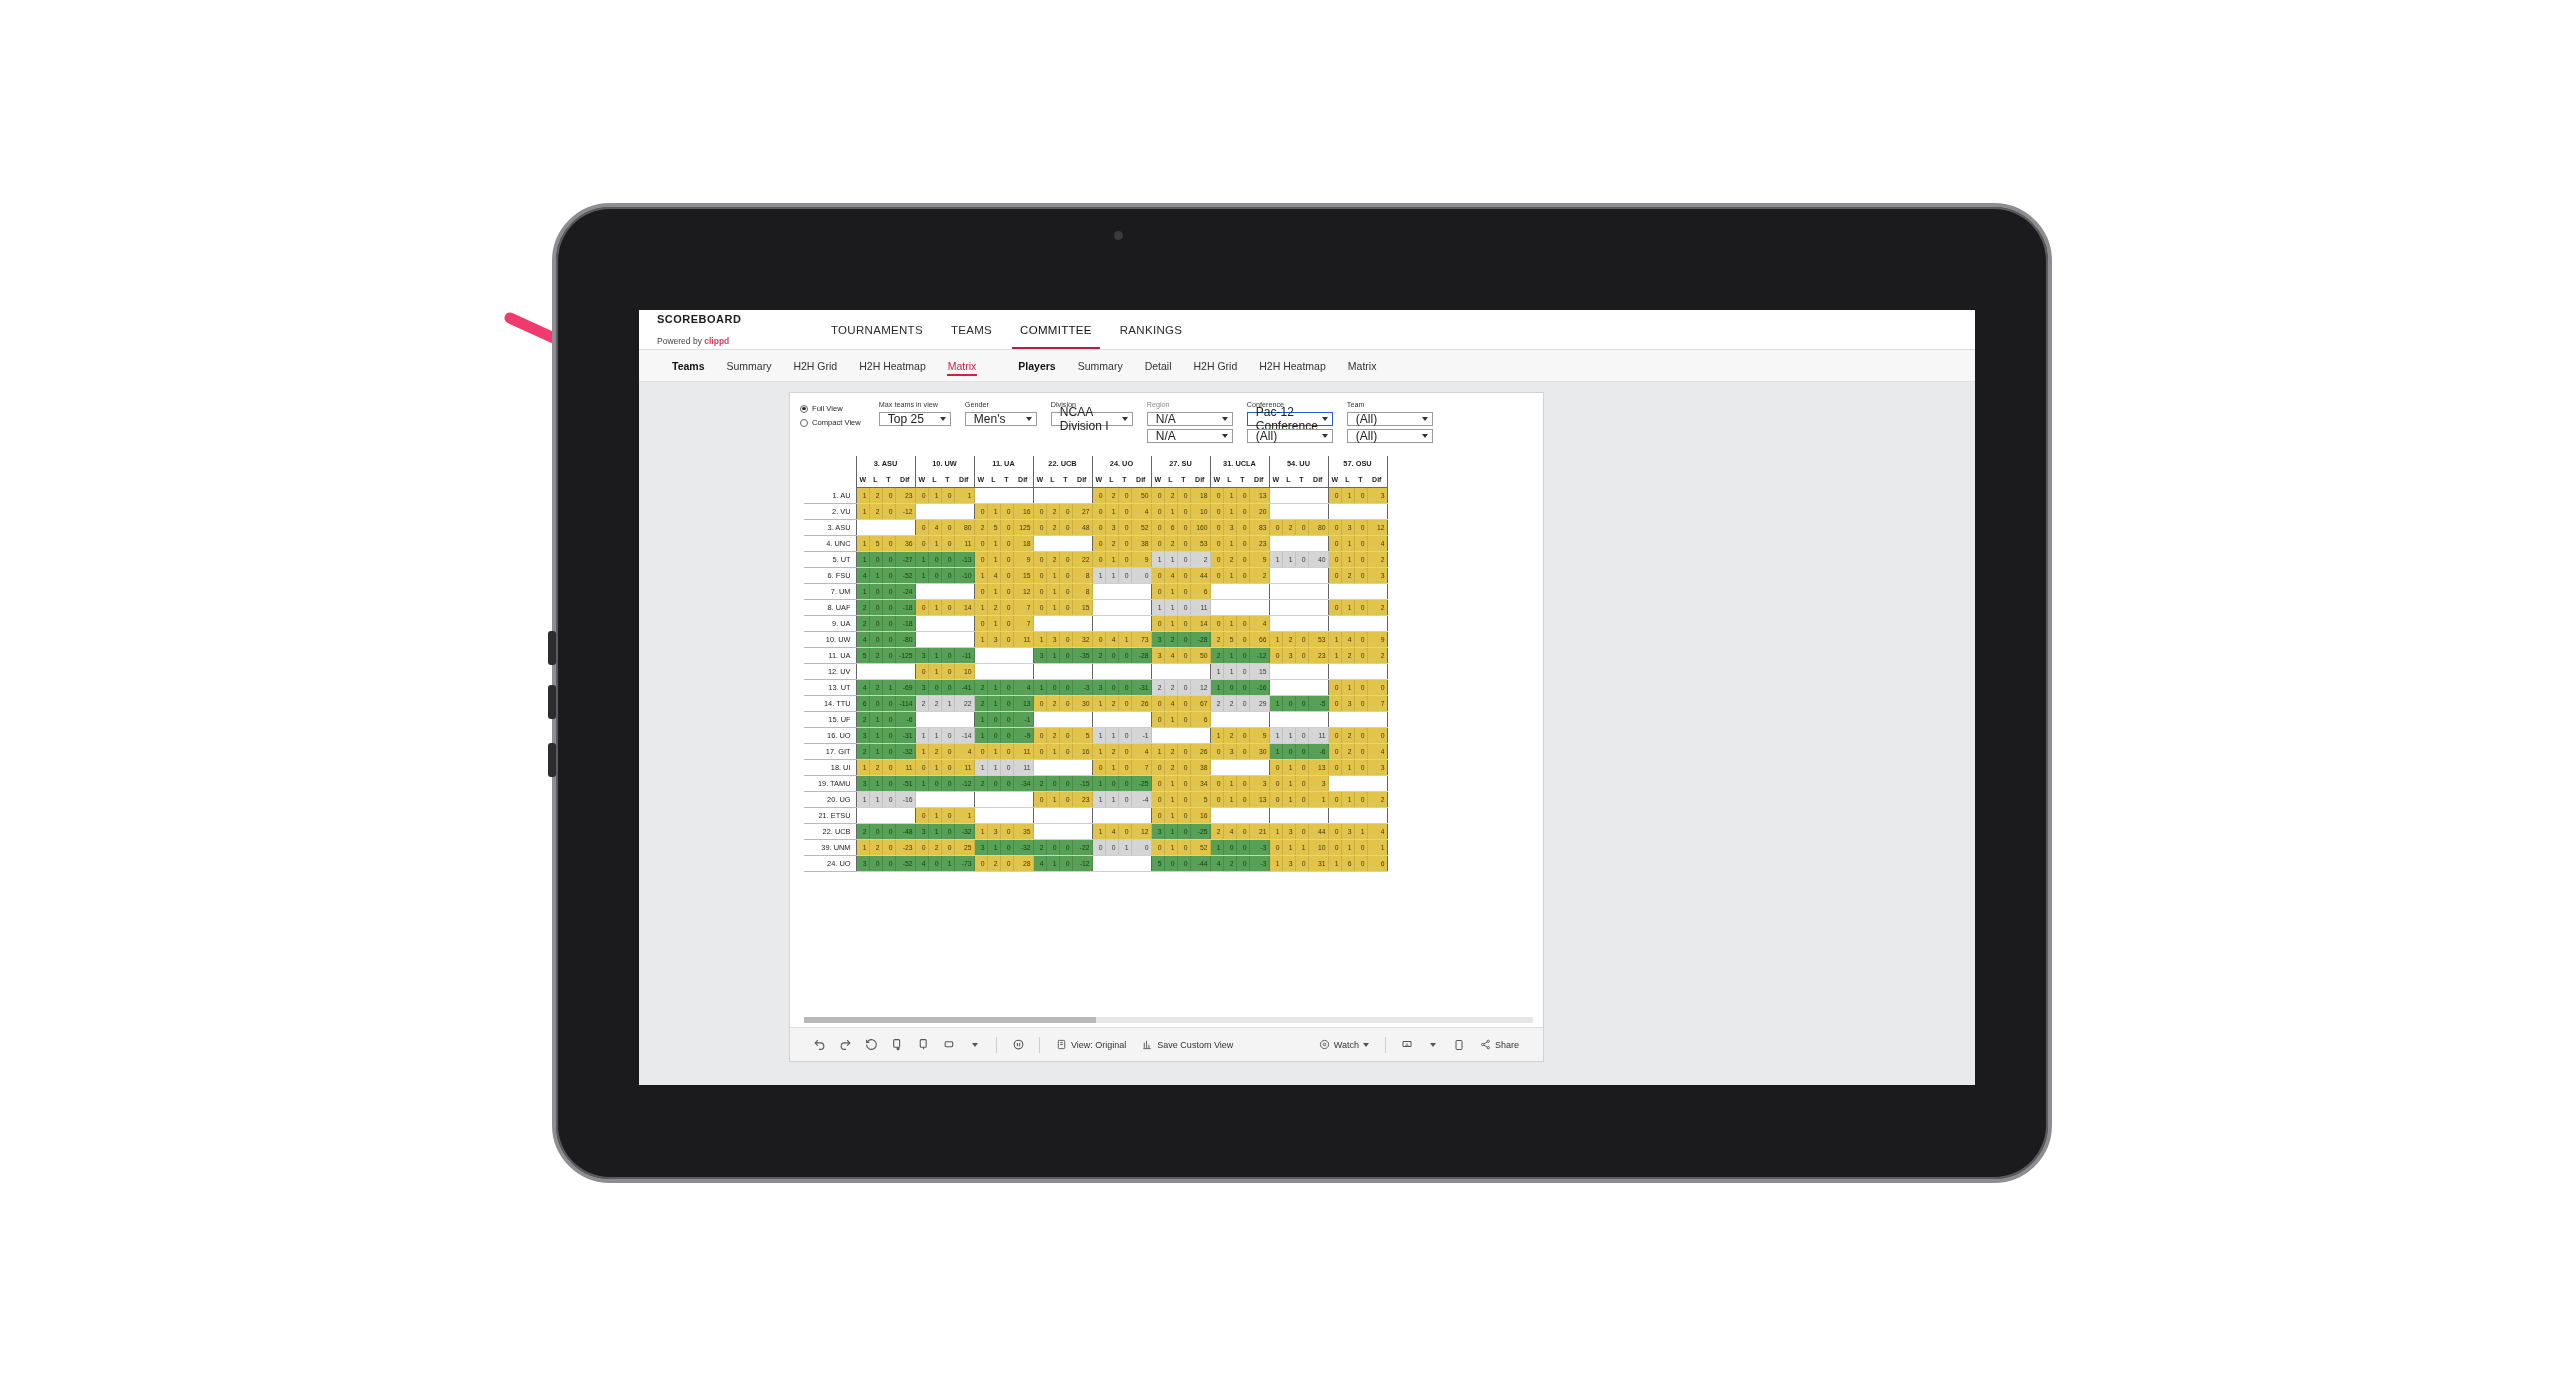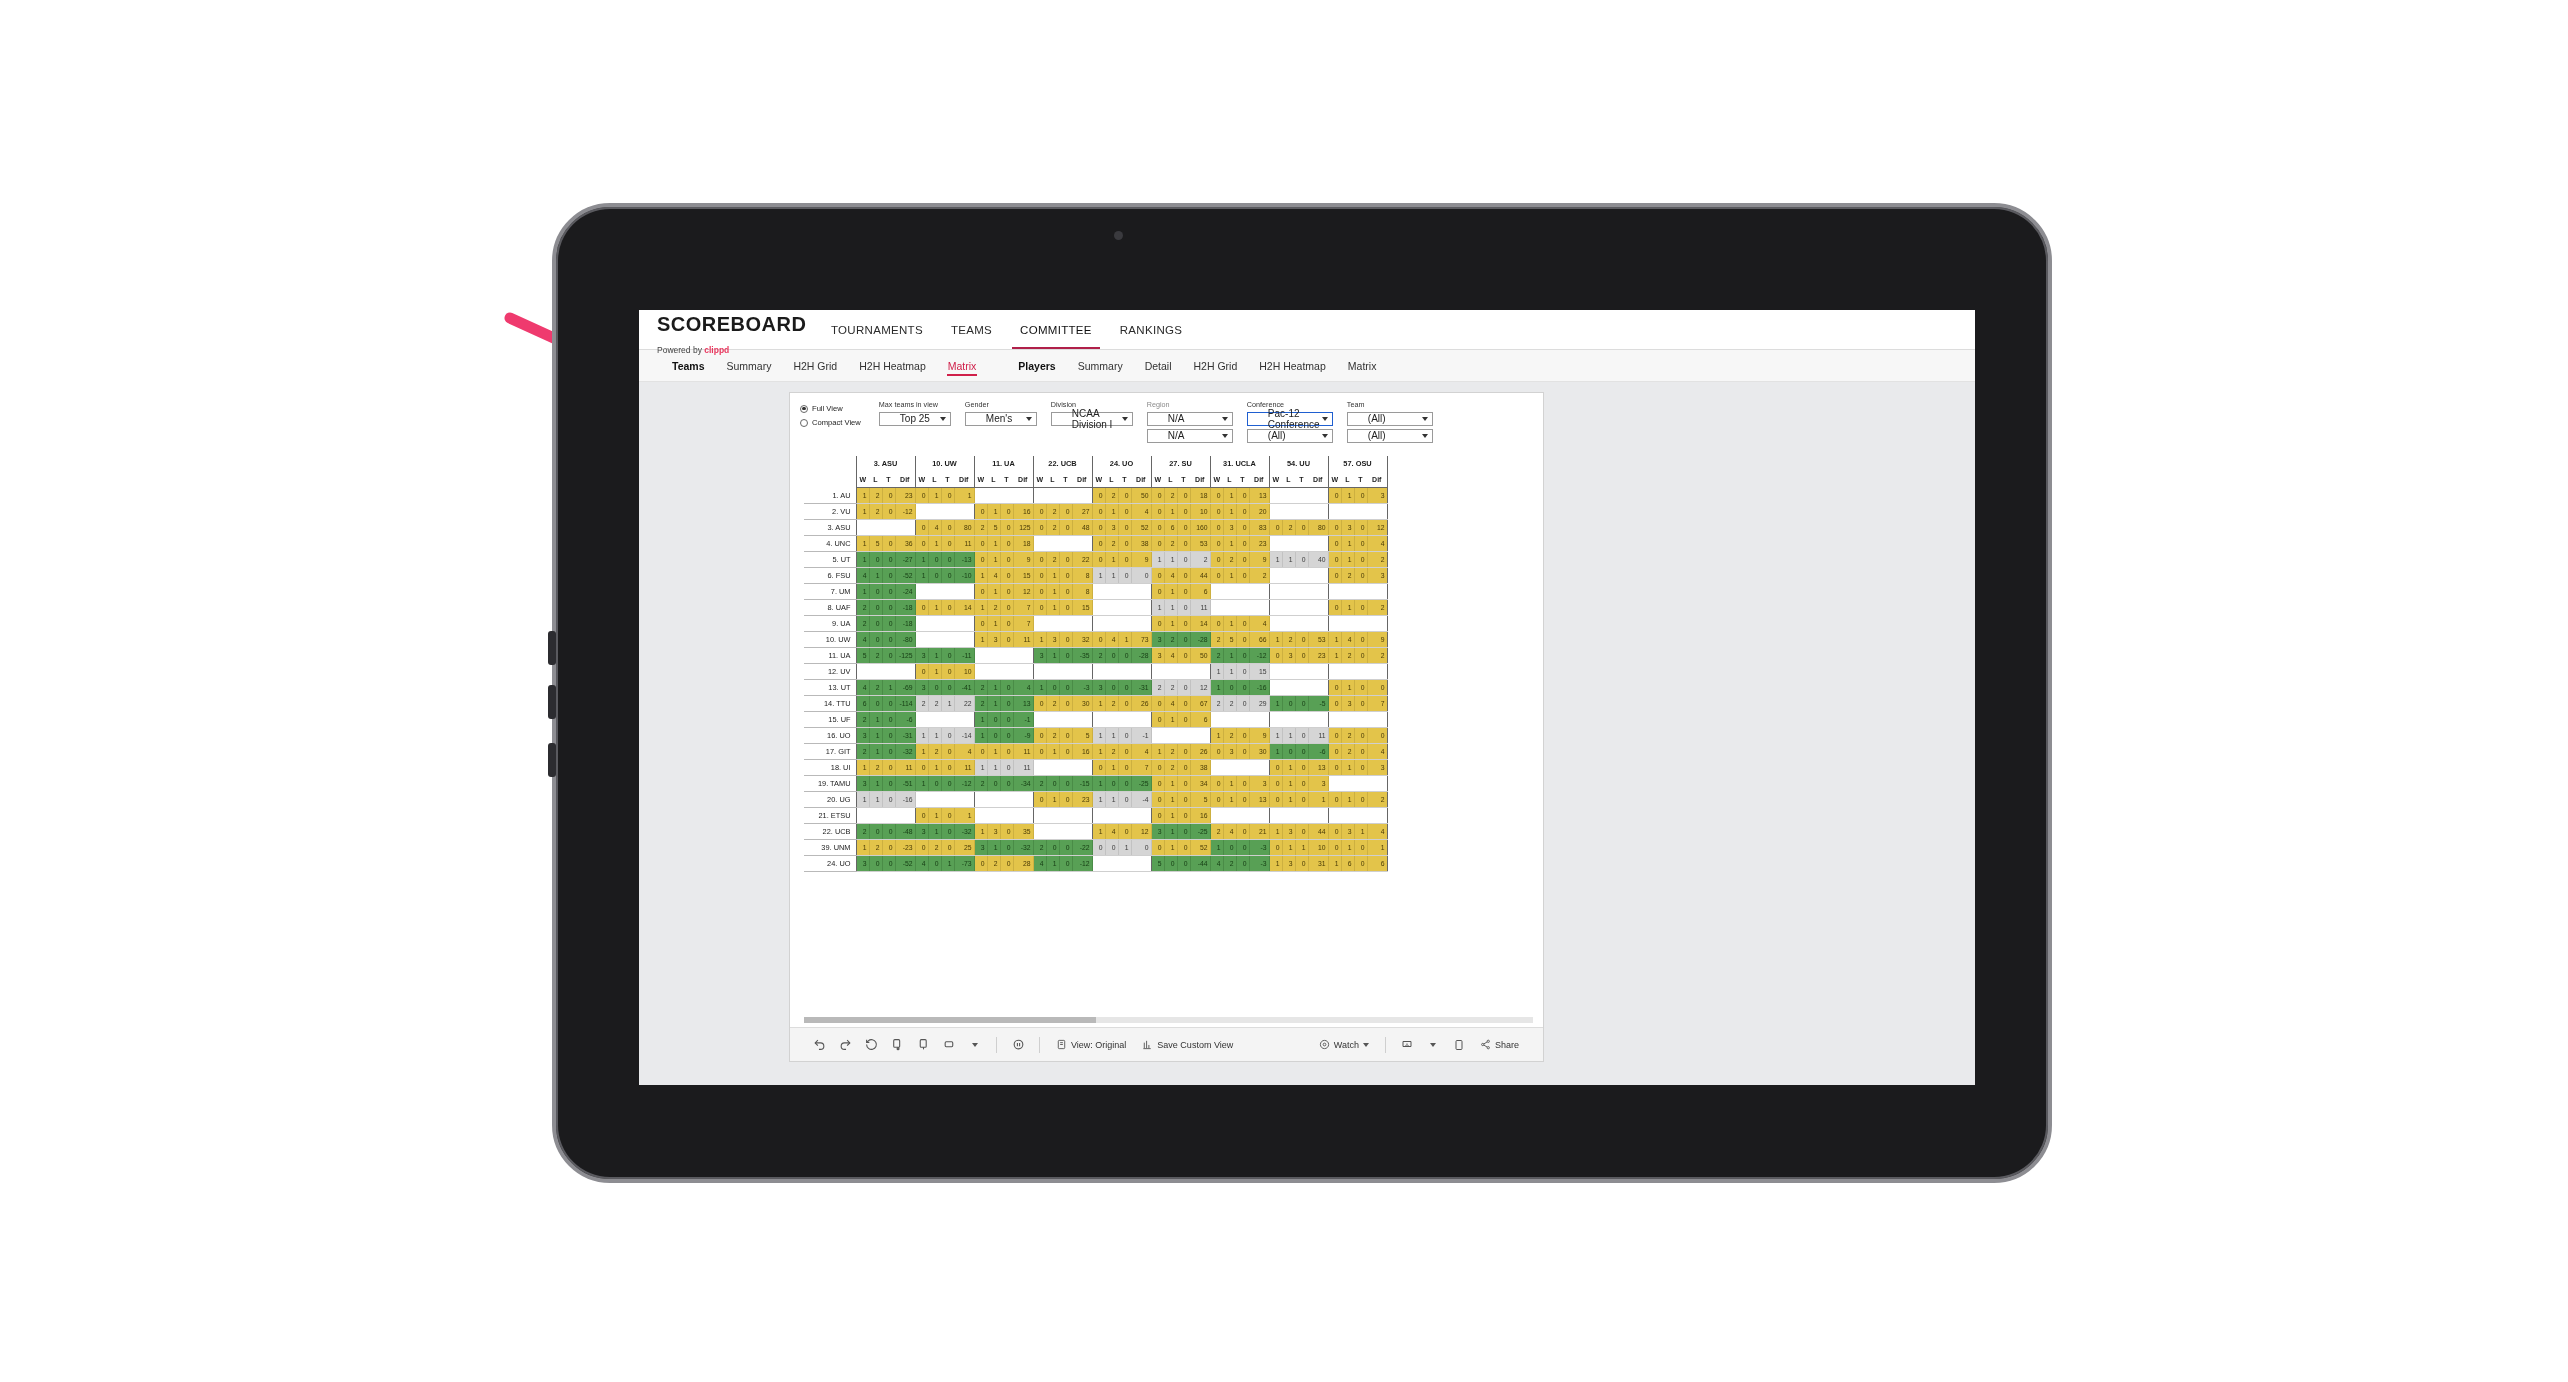--- a/index.html
+++ b/index.html
@@ -49,21 +49,21 @@
   .topbar {
     position: relative;
     height: 40px;
     background: #ffffff;
     border-bottom: 1px solid #dcdcdc;
     display: flex; align-items: flex-end;
     padding-left: 18px;
   }
   .brand { position:absolute; left:18px; top:4px; width:140px; }
   .brand-name {
-    font-size: 20px; font-weight: 800; letter-spacing: .5px;
+    font-size: 11px; font-weight: 800; letter-spacing: .5px;
     color: #1b1b1b; line-height: 1; font-family: "Liberation Sans", sans-serif;
   }
   .brand-sub { font-size: 8.5px; color:#444; margin-top:11px; }
   .brand-sub .pink { color:#e8365d; font-weight:700; }
 
   .navtabs { display:flex; margin-left: 160px; height: 100%; align-items: stretch; }
   .navtab {
     display:flex; align-items:center; padding: 0 14px;
     font-size: 11.5px; color:#2a2a2a; letter-spacing:.3px;
     position: relative; cursor:pointer;
@@ -99,22 +99,22 @@
 
   
   .filters {
     display:flex; padding: 7px 8px 6px 10px; gap: 0px; align-items:flex-start;
   }
   .fcol { margin-right: 14px; }
   .flabel { font-size: 7.2px; color:#333; margin-bottom: 2.5px; white-space:nowrap; }
   .flabel.dim { color:#8a8a8a; }
   .sel-box {
     width: 86px; height: 14px; border:1px solid #9a9a9a; background:#fff;
-    font-size: 10px; color:#222; display:flex; align-items:center;
-    padding-left:20px; position:relative; margin-bottom:3px;
+    font-size: 12px; color:#222; display:flex; align-items:center;
+    padding-left:8px; position:relative; margin-bottom:3px;
   }
   .sel-box.w-narrow { width: 72px; }
   .sel-box.w-div { width: 82px; }
   .sel-box.hl { border:1.6px solid #1f5fd0; }
   .sel-box .arrow {
     position:absolute; right:4px; top:50%; transform:translateY(-50%);
     width:0;height:0;border-left:3px solid transparent;border-right:3px solid transparent;border-top:4px solid #333;
   }
   .radio-col { margin-right: 18px; padding-top: 4px; }
   .radio-row { display:flex; align-items:center; font-size:7.6px; color:#222; margin-bottom:5px; }

